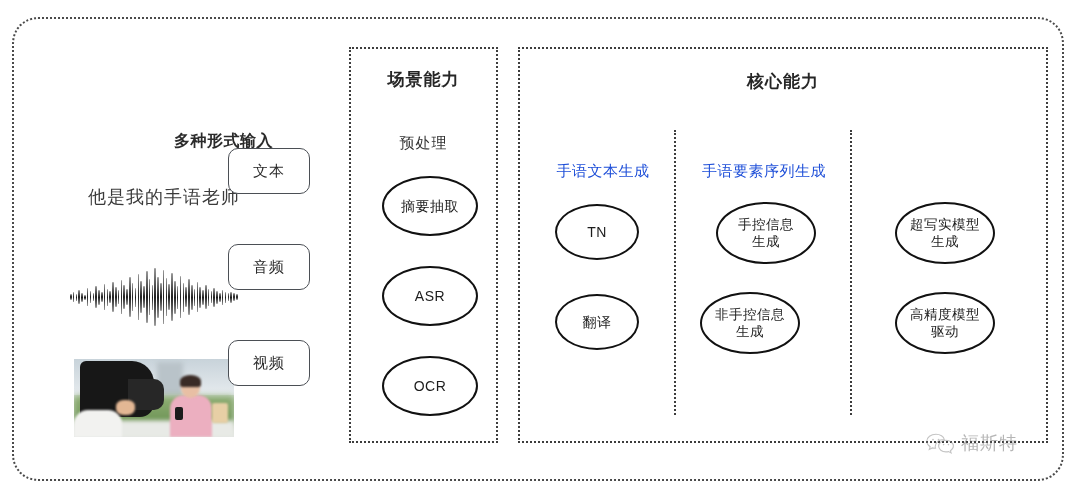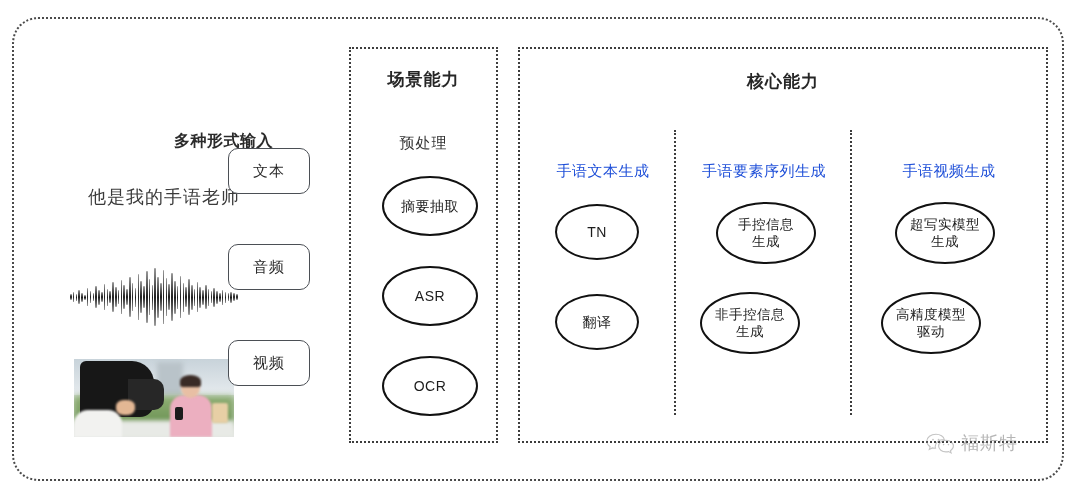--- a/index.html
+++ b/index.html
@@ -256,21 +256,21 @@
   .sc-e1 { left: 31px; top: 127px; }
   .sc-e2 { left: 31px; top: 217px; }
   .sc-e3 { left: 31px; top: 307px; }
 
   
   .co-a1 { left: 35px;  top: 155px; }
   .co-a2 { left: 35px;  top: 245px; }
   .co-b1 { left: 196px; top: 153px; }
   .co-b2 { left: 180px; top: 243px; }
   .co-c1 { left: 375px; top: 153px; }
-  .co-c2 { left: 361px; top: 243px; }
+  .co-c2 { left: 375px; top: 243px; }
 
   
   .watermark {
     position: absolute;
     left: 925px;
     top: 431px;
     display: flex;
     align-items: center;
     gap: 6px;
     opacity: 0.5;
@@ -393,21 +393,20 @@
   </div>
 
   <div class="panel core-panel">
     <div class="panel-title">核心能力</div>
 
     <div class="v-divider d1"></div>
     <div class="v-divider d2"></div>
 
     <div class="col-title c1">手语文本生成</div>
     <div class="col-title c2">手语要素序列生成</div>
-    <div class="col-title c3">手语视频生成</div>
 
     <div class="ellipse ell-sm co-a1">TN</div>
     <div class="ellipse ell-sm co-a2">翻译</div>
 
     <div class="ellipse ell-lg co-b1">手控信息<br>生成</div>
     <div class="ellipse ell-lg co-b2">非手控信息<br>生成</div>
 
     <div class="ellipse ell-lg co-c1">超写实模型<br>生成</div>
     <div class="ellipse ell-lg co-c2">高精度模型<br>驱动</div>
   </div>

